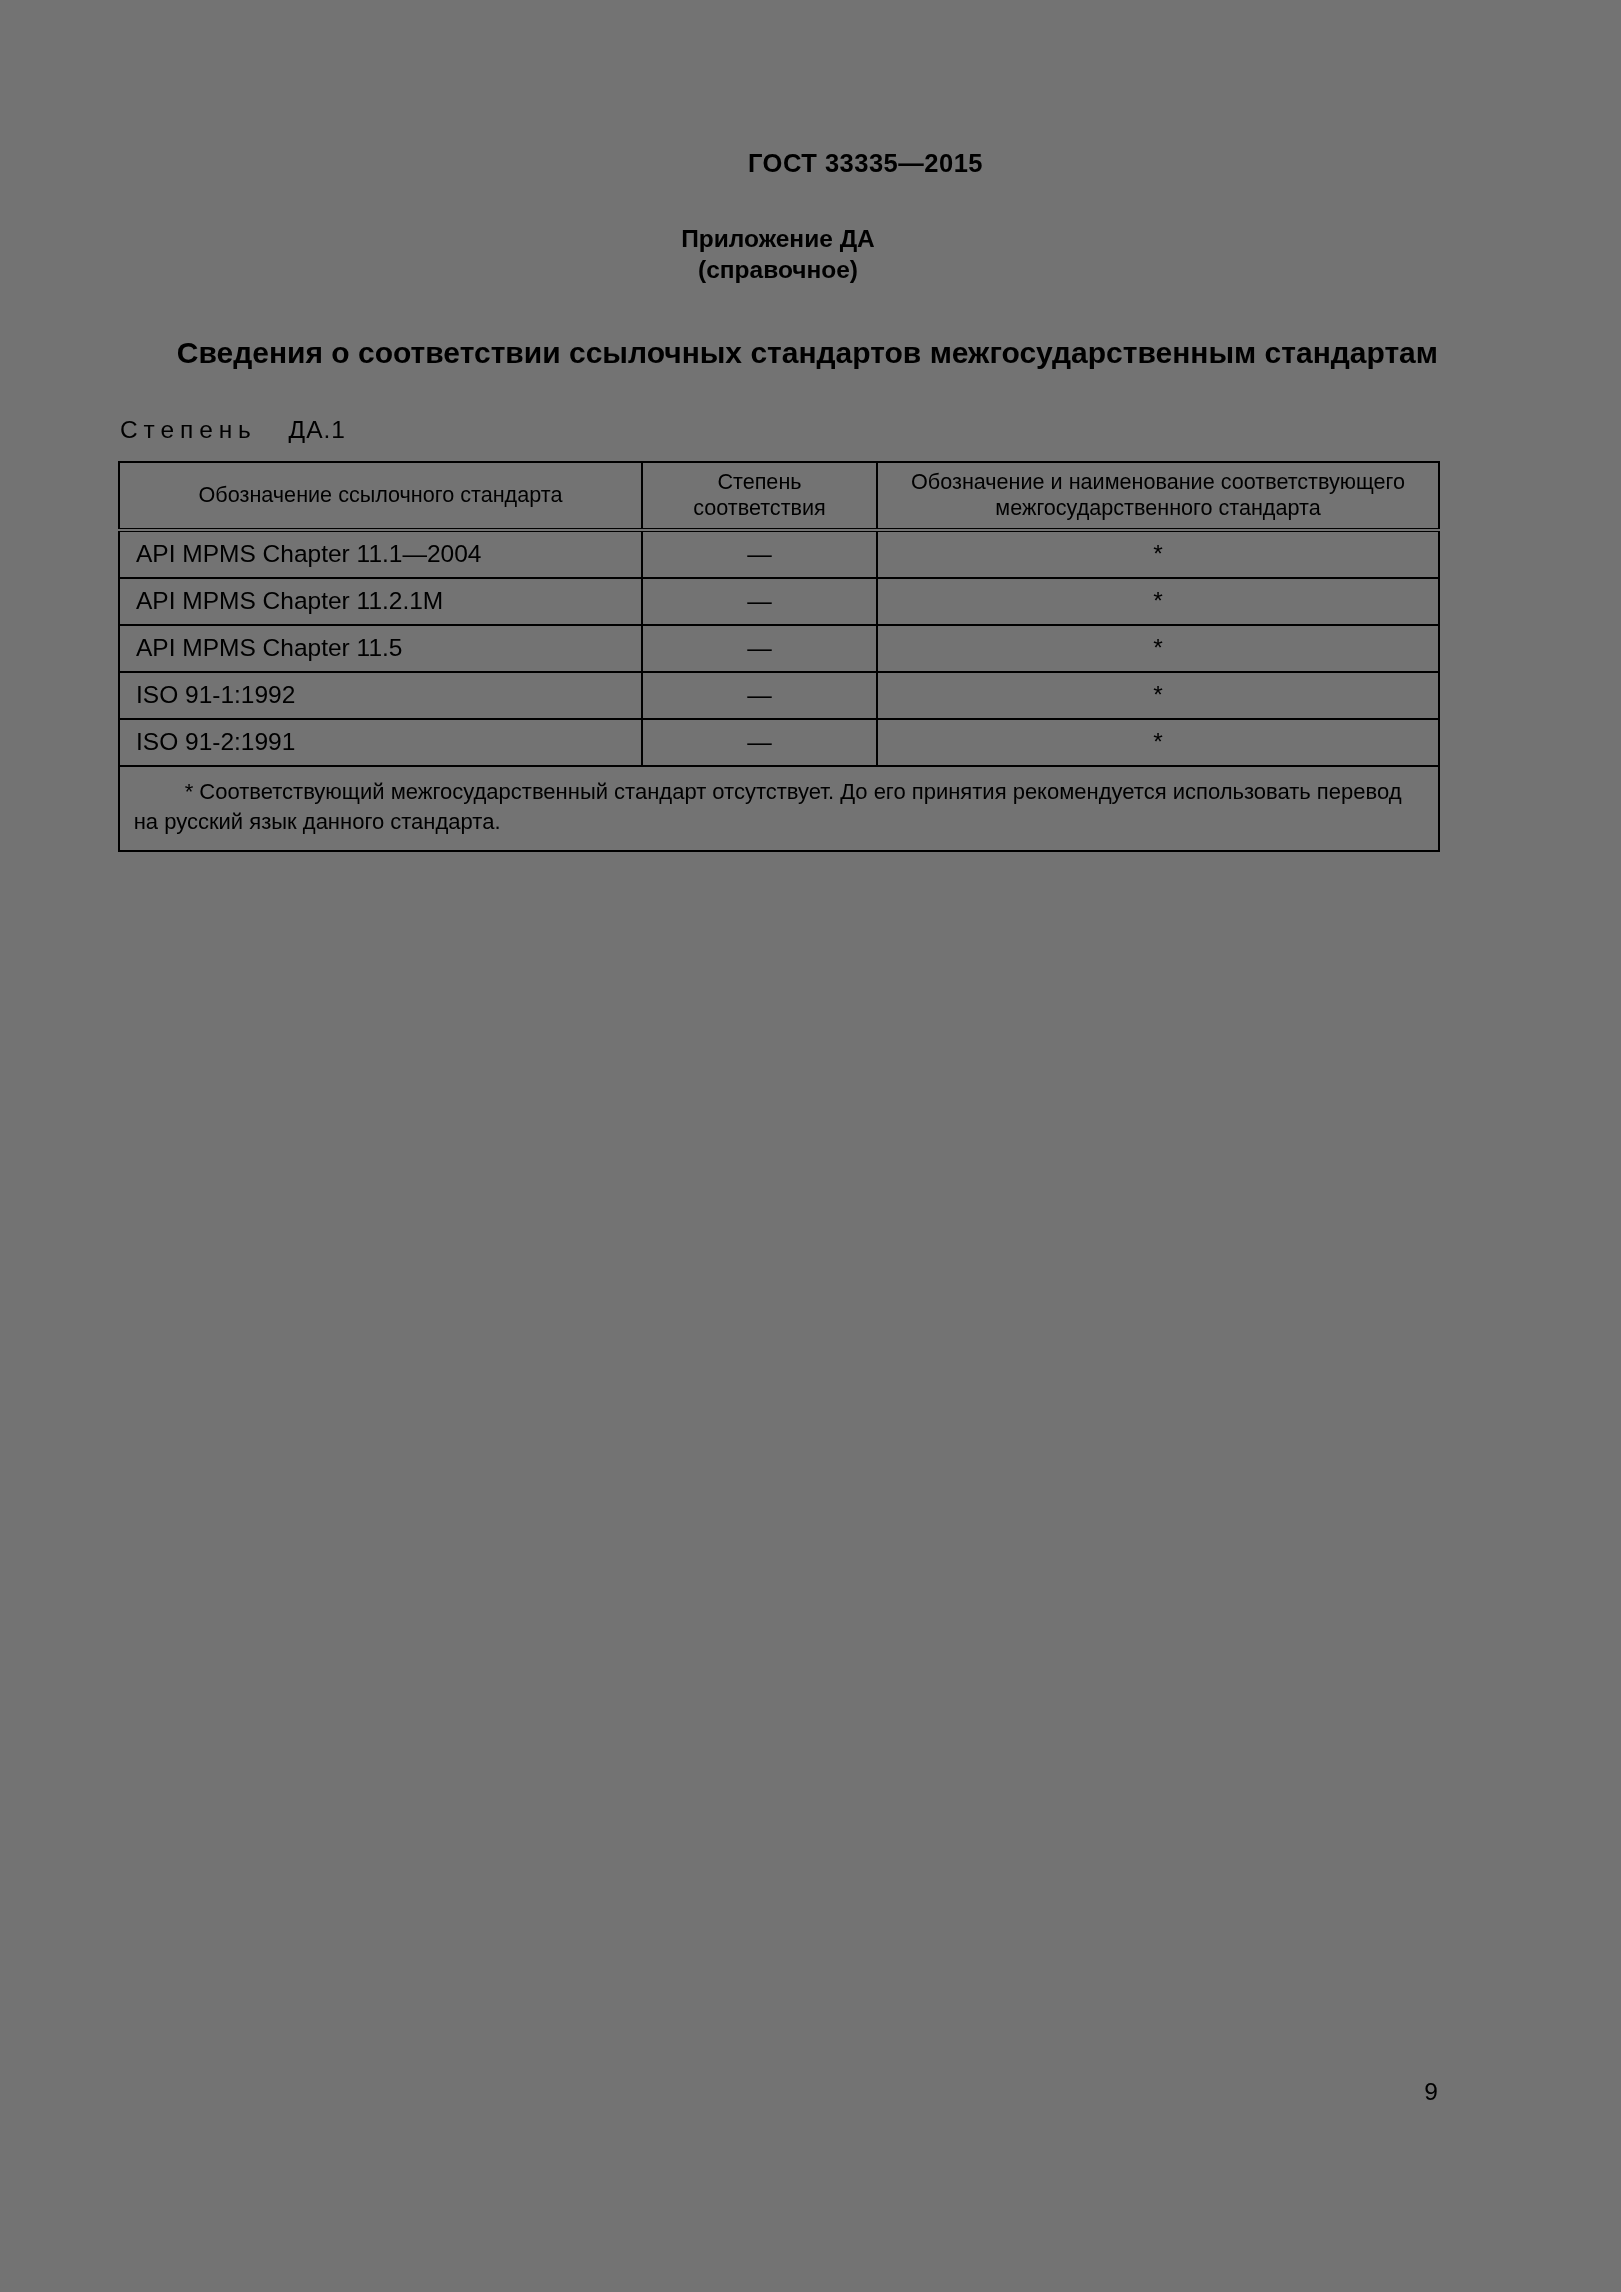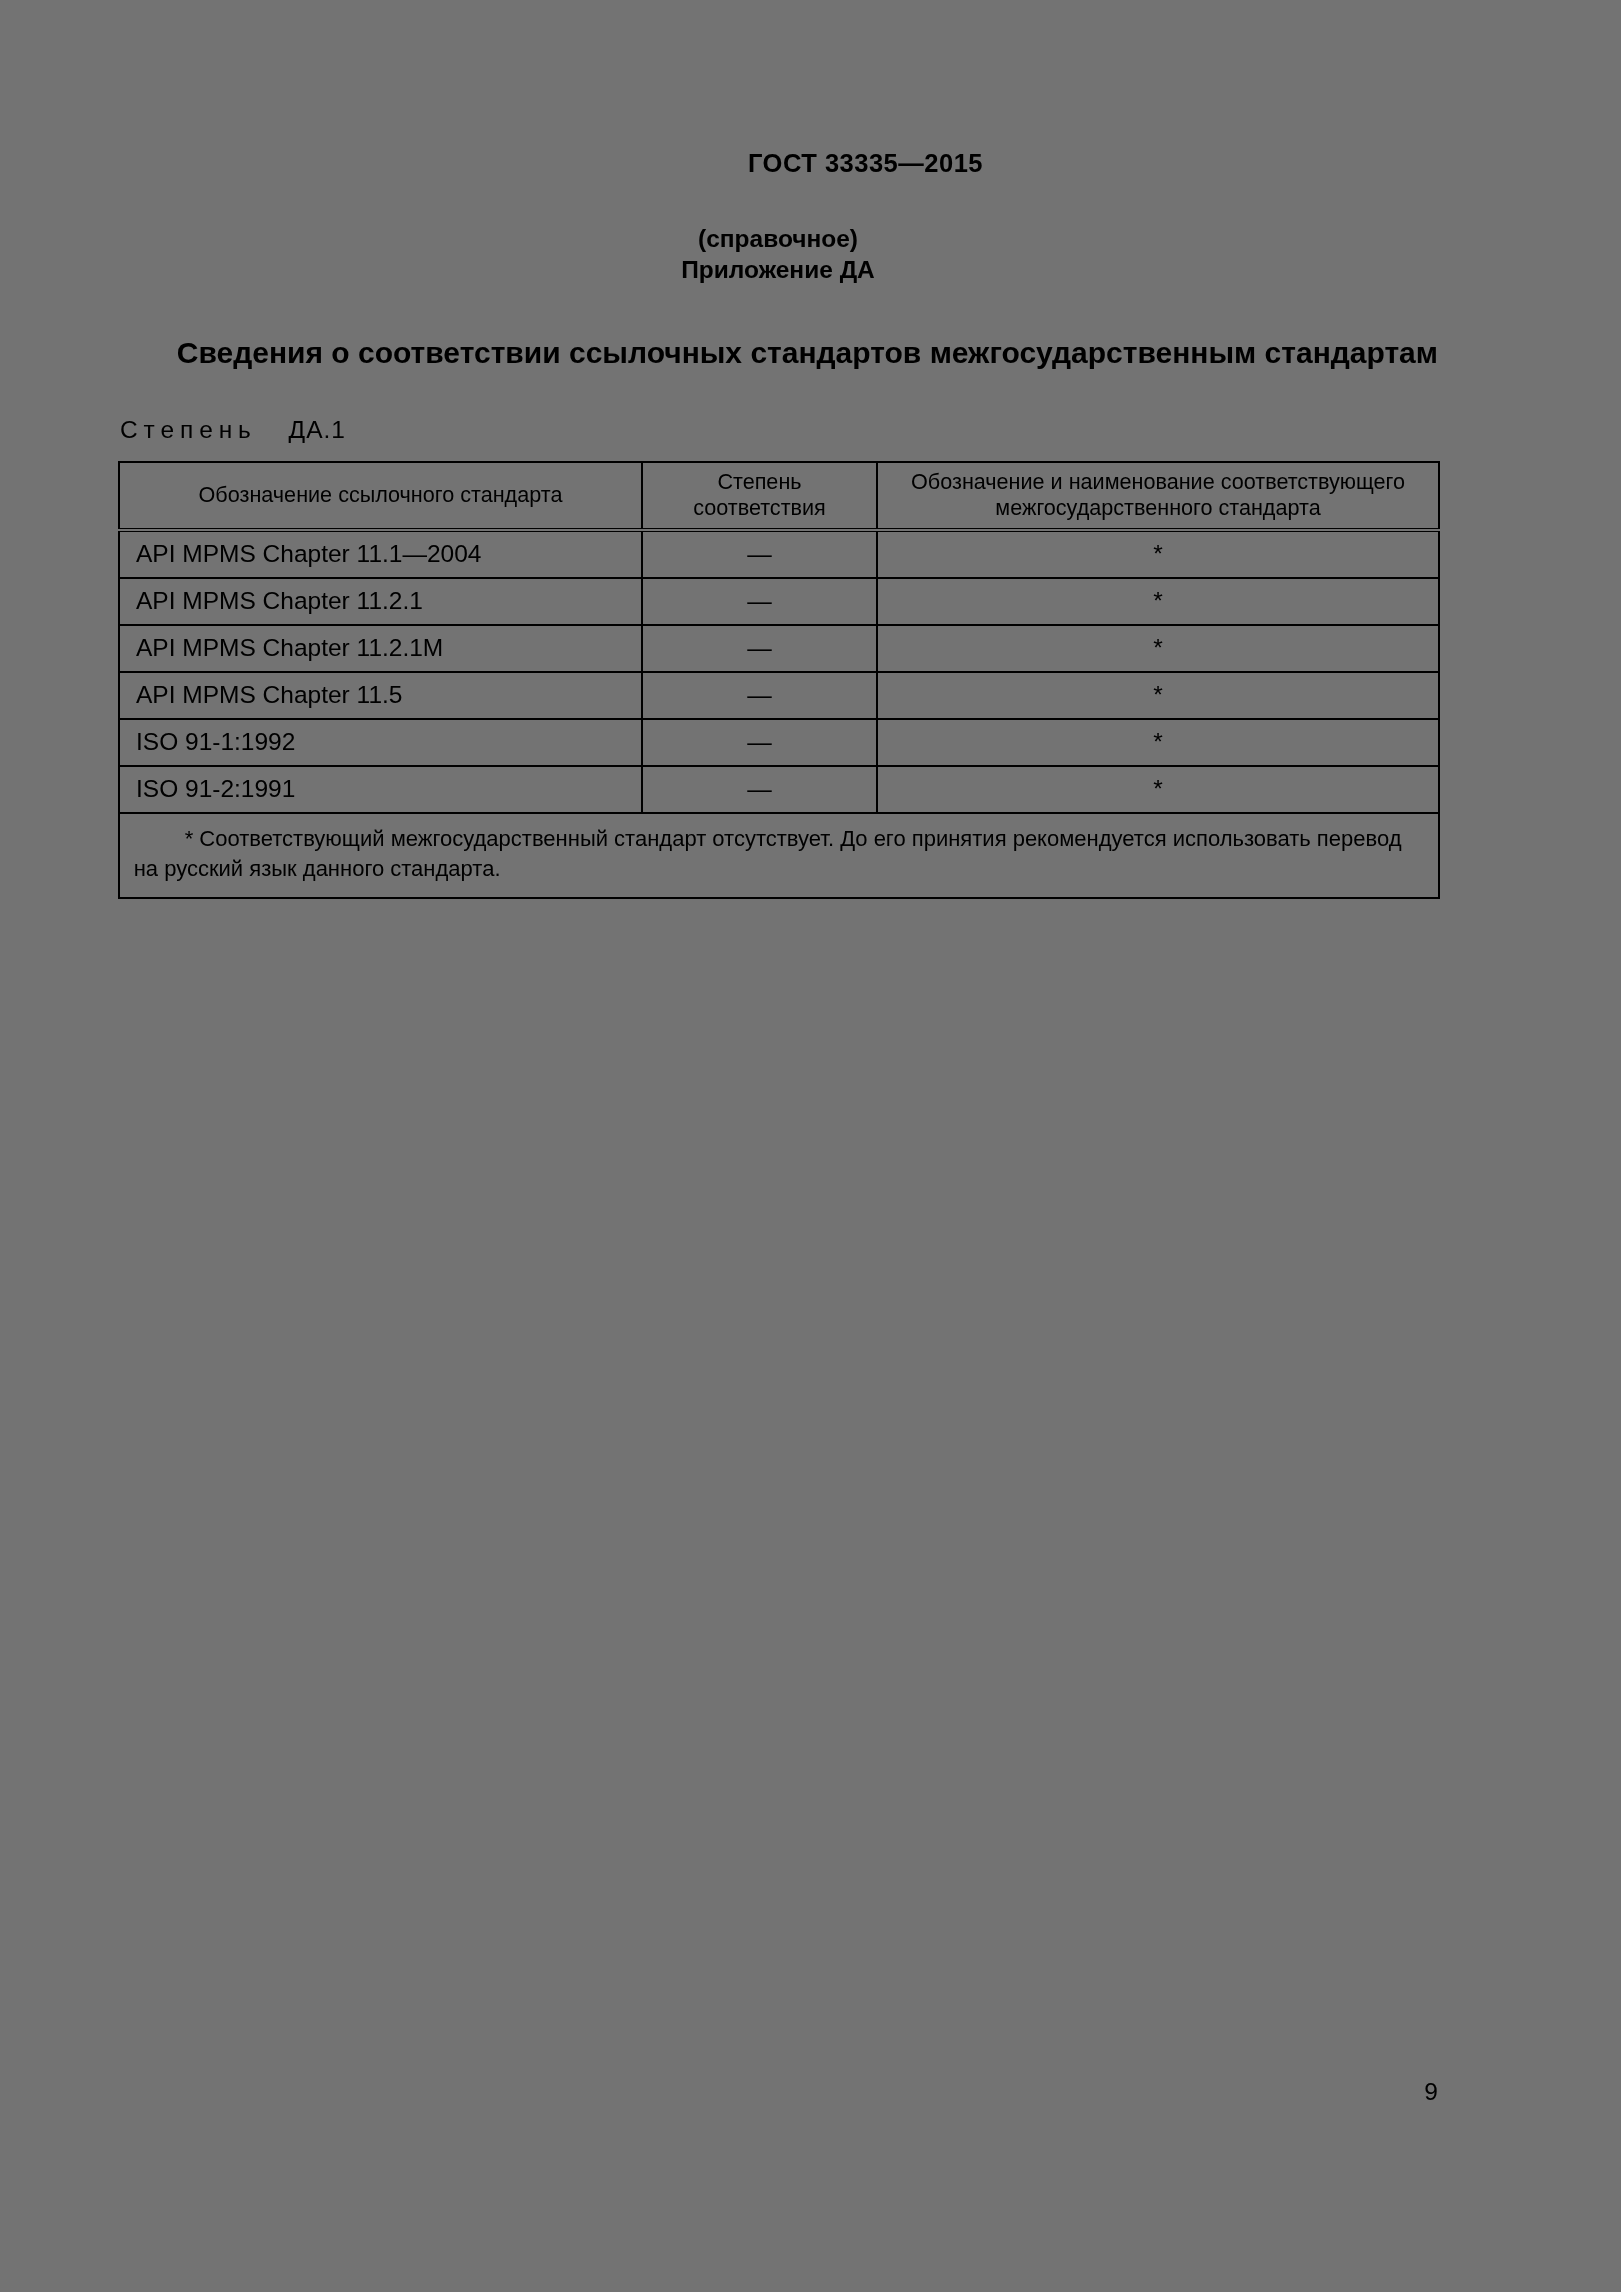--- a/index.html
+++ b/index.html
@@ -105,22 +105,22 @@
   }
 </style>
 </head>
 <body>
 
 <div class="page">
 
   <div class="doc-code">ГОСТ 33335—2015</div>
 
   <div class="appendix-block">
+    <div>Приложение ДА</div>
     <div>(справочное)</div>
-    <div>Приложение ДА</div>
   </div>
 
   <div class="section-title">Сведения о соответствии ссылочных стандартов межгосударственным стандартам</div>
 
   <div class="table-caption">
     <span class="caption-label">Степень</span>
     <span class="caption-number">ДА.1</span>
   </div>
 
   <table class="std">
@@ -134,25 +134,20 @@
         <th>Обозначение ссылочного стандарта</th>
         <th>Степень
 соответствия</th>
         <th>Обозначение и наименование соответствующего
 межгосударственного стандарта</th>
       </tr>
     </thead>
     <tbody id="table-body">
         <tr>
           <td class="cell-ref">API MPMS Chapter 11.1—2004</td>
-          <td class="cell-deg">—</td>
-          <td class="cell-int">*</td>
-        </tr>
-        <tr>
-          <td class="cell-ref">API MPMS Chapter 11.2.1</td>
           <td class="cell-deg">—</td>
           <td class="cell-int">*</td>
         </tr>
         <tr>
           <td class="cell-ref">API MPMS Chapter 11.2.1M</td>
           <td class="cell-deg">—</td>
           <td class="cell-int">*</td>
         </tr>
         <tr>
           <td class="cell-ref">API MPMS Chapter 11.5</td>

